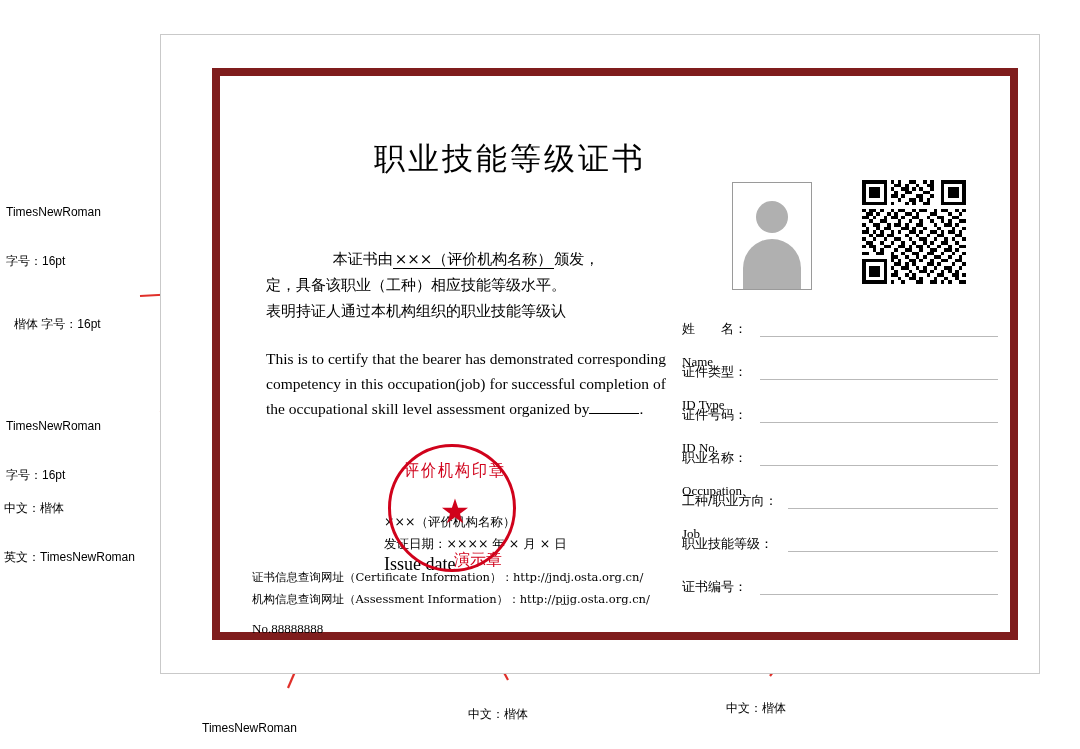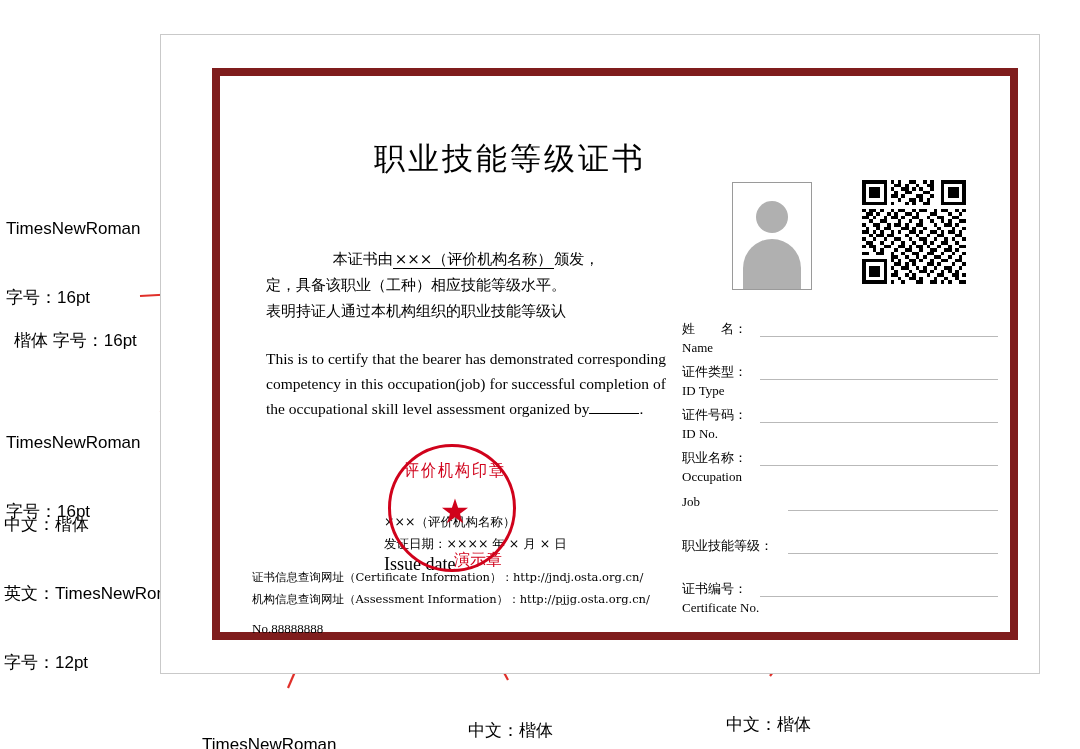--- a/index.html
+++ b/index.html
@@ -13,21 +13,21 @@
     height: 749px;
     background: #ffffff;
     font-family: "Liberation Sans", sans-serif;
     overflow: hidden;
   }
   
   .anno {
     position: absolute;
     color: #000000;
     font-family: "Liberation Sans", sans-serif;
-    font-size: 17px;
+    font-size: 12px;
     line-height: 1.35;
     white-space: pre;
   }
   .anno .ln { display: block; }
 
   
   .leader {
     position: absolute;
     left: 0; top: 0;
     width: 1080px; height: 749px;
@@ -262,21 +262,21 @@
   .field .cn {
     font-family: "DejaVu Serif", serif;
     font-size: 13px;
     color: #000;
     white-space: nowrap;
   }
   .field .en {
     font-family: "Liberation Serif", serif;
     font-size: 13px;
     color: #000;
-    margin-top: 2px;
+    margin-top: 16px;
     white-space: nowrap;
   }
   .field .rule {
     position: absolute;
     left: 78px;
     top: 16px;
     right: 0;
     border-bottom: 1px solid #b9b9b9;
   }
   .field.wide .rule { left: 106px; }
@@ -323,21 +323,20 @@
   </div>
 
   <div class="anno" style="left:6px; top:386px;">
     <span class="ln">TimesNewRoman</span>
     <span class="ln">字号：16pt</span>
   </div>
 
   <div class="anno" style="left:4px; top:468px;">
     <span class="ln">中文：楷体</span>
     <span class="ln">英文：TimesNewRoman</span>
-    <span class="ln">字号：12pt</span>
   </div>
 
   <div class="anno" style="left:202px; top:688px;">
     <span class="ln">TimesNewRoman</span>
     
   </div>
 
   <div class="anno" style="left:468px; top:674px;">
     <span class="ln">中文：楷体</span>
     
@@ -629,28 +628,28 @@
         <div class="cn">证件号码：</div>
         <div class="rule"></div>
         <div class="en">ID No.</div>
       </div>
       <div class="field">
         <div class="cn">职业名称：</div>
         <div class="rule"></div>
         <div class="en">Occupation</div>
       </div>
       <div class="field wide">
+        <div class="cn">工种/职业方向：</div>
         <div class="rule"></div>
         <div class="en">Job</div>
       </div>
       <div class="field wide">
         <div class="cn">职业技能等级：</div>
         <div class="rule"></div>
       </div>
       <div class="field">
         <div class="cn">证书编号：</div>
         <div class="rule"></div>
-        <div class="en">Certificate No.</div>
       </div>
     </div>
 
   </div>
 </div>
 
 </body></html>

